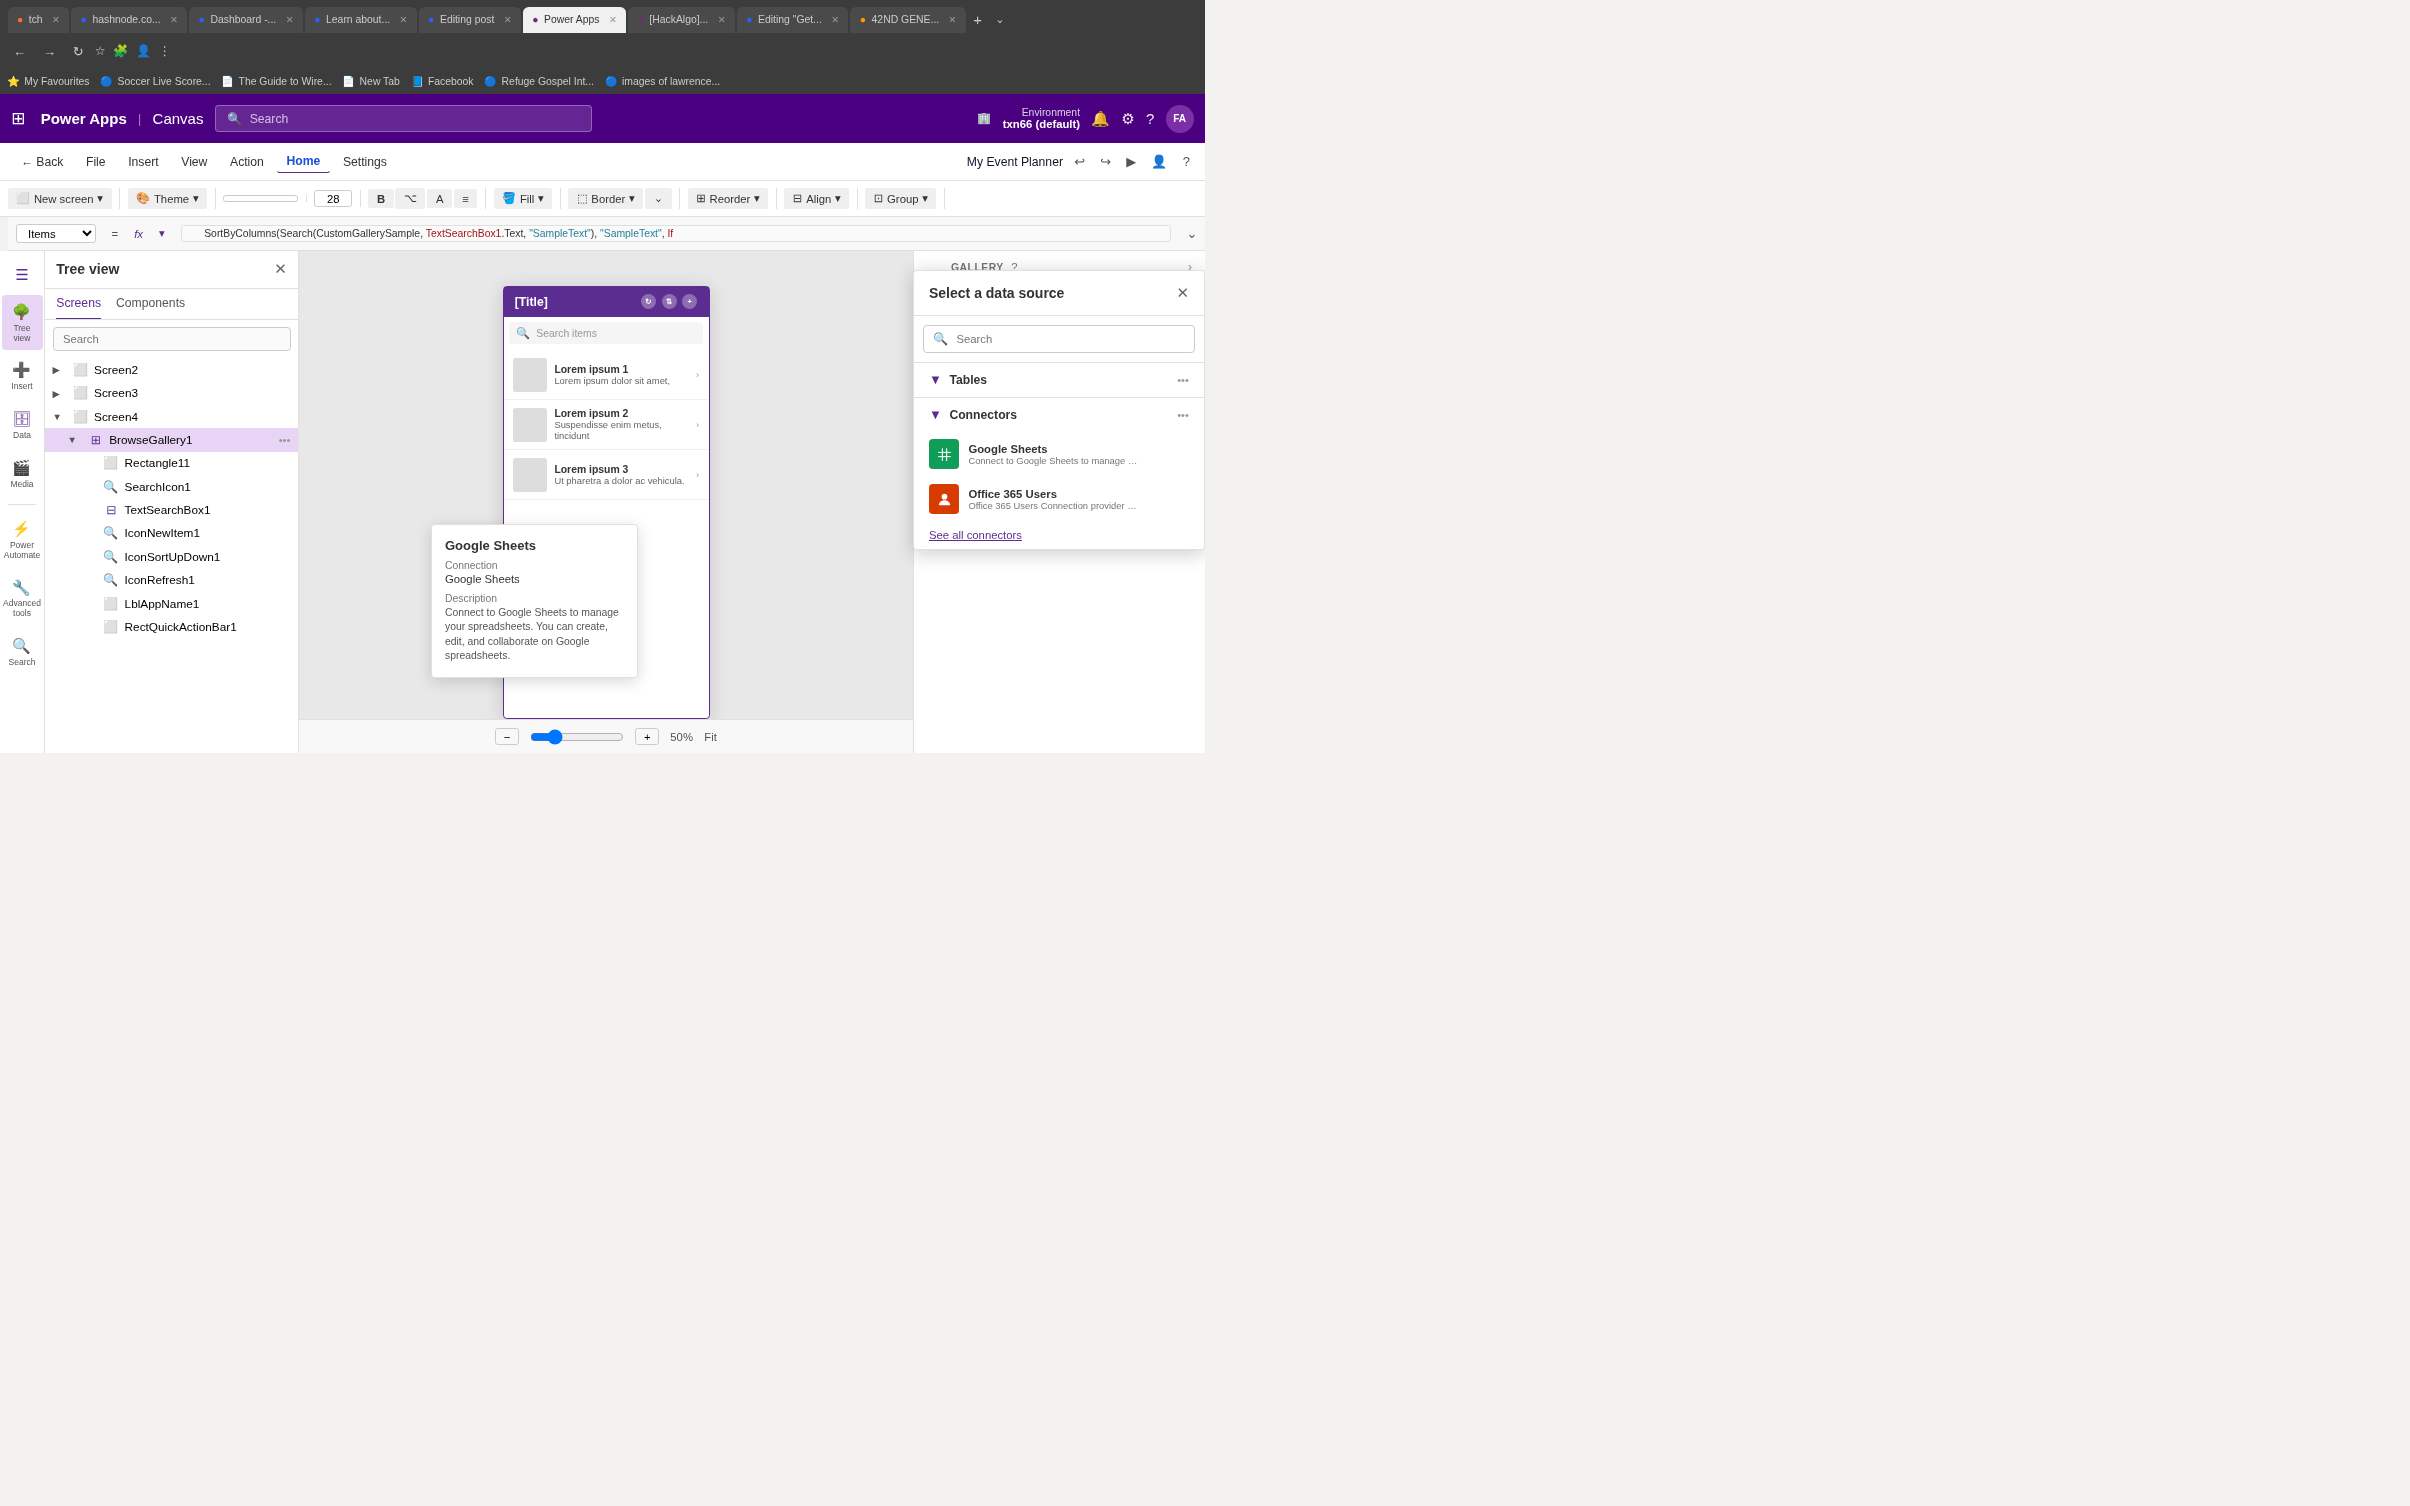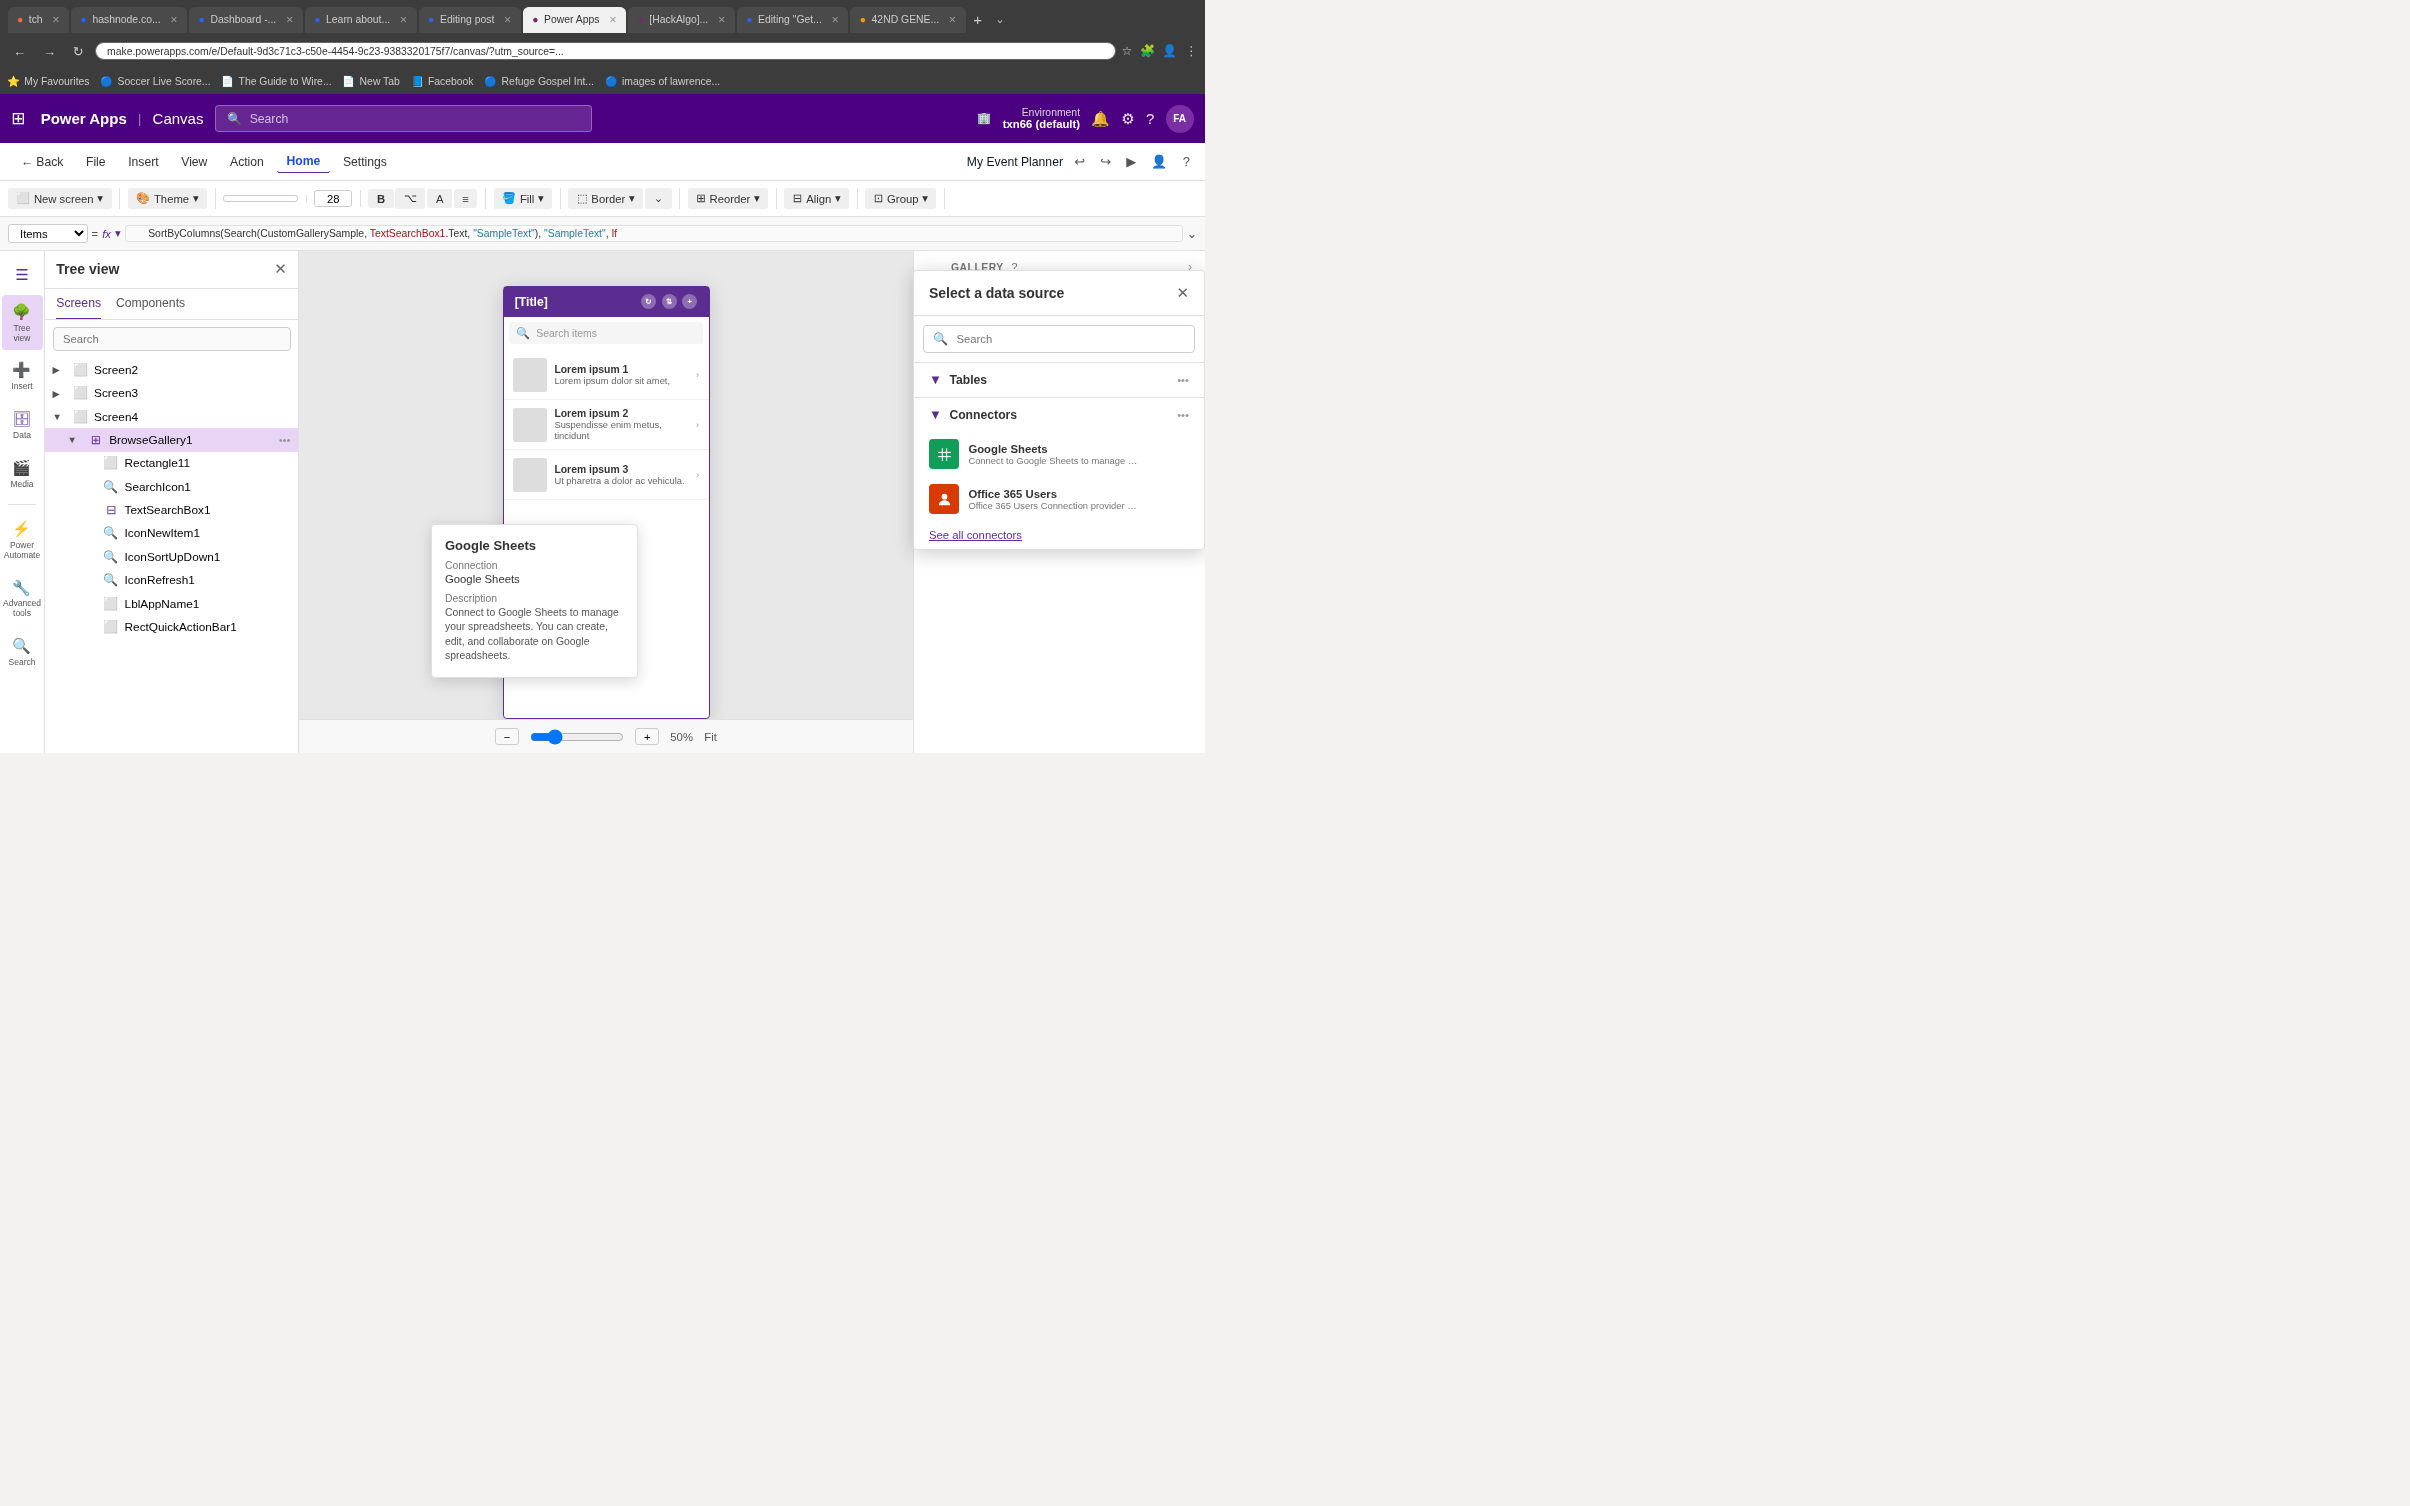--- a/index.html
+++ b/index.html
@@ -53,21 +53,21 @@
     .formatbar-group { display: flex; align-items: center; gap: 1.9px; border-right: 0.9px solid #e0e0e0; padding-right: 7.5px; margin-right: 3.8px; }
     .format-btn { padding: 2.8px 7.5px; font-size: 11.3px; color: #333; cursor: pointer; border-radius: 2.8px; border: 0.9px solid transparent; display: flex; align-items: center; gap: 3.8px; }
     .font-size-box { border: 0.9px solid #ccc; border-radius: 2.8px; padding: 1.9px 5.6px; font-size: 11.3px; width: 38px; text-align: center; }
     .formula-bar { display: flex; align-items: center; flex: 1; gap: 7.5px; background: #fafafa; border: 0.9px solid #e0e0e0; border-radius: 2.8px; padding: 1.9px 7.5px; }
     .formula-fx { color: #5c2d91; font-size: 11.3px; font-style: italic; }
     .formula-text { font-size: 10.4px; color: #333; flex: 1; white-space: nowrap; overflow: hidden; text-overflow: ellipsis; padding-left: 15px; }
     .formula-text .highlight { color: #a31515; }
     .formula-text .highlight-green { color: #267f99; }
 
     
-    .propbar { background: #f8f8f8; border-bottom: 0.9px solid #e0e0e0; display: flex; align-items: center; padding: 0 7.5px; height: 34px; gap: 4px; }
+    .propbar { background: #f8f8f8; border-bottom: 0.9px solid #e0e0e0; display: flex; align-items: center; padding: 0 7.5px; height: 34px; gap: 16px; margin-left: 8px; }
     .prop-select { border: 0.9px solid #ccc; border-radius: 2.8px; padding: 1.9px 22.6px 1.9px 7.5px; font-size: 11.3px; background: #fff; cursor: pointer; }
 
     
     .main-layout { display: flex; flex: 1; overflow: hidden; }
 
     
     .left-sidebar { width: 45px; background: #fff; border-right: 0.9px solid #e0e0e0; display: flex; flex-direction: column; align-items: center; padding: 7.5px 0; gap: 3.8px; }
     .sidebar-icon-item { display: flex; flex-direction: column; align-items: center; padding: 7.5px 3.8px; cursor: pointer; border-radius: 3.8px; width: 41px; gap: 1.9px; }
     .sidebar-icon-item.active { background: #e8d5f5; }
     .sidebar-icon-item .icon { font-size: 15px; color: #5c2d91; }
@@ -209,21 +209,20 @@
       <span>42ND GENE...</span>
       <span class="tab-close">✕</span>
     </div>
     <button class="tab-new">+</button>
     <span class="tab-more">⌄</span>
   </div>
   <div class="address-bar">
     <button class="nav-btn">←</button>
     <button class="nav-btn">→</button>
     <button class="nav-btn">↻</button>
-    <input class="url-input" value="make.powerapps.com/e/Default-9d3c71c3-c50e-4454-9c23-9383320175f7/canvas/?utm_source=..." style="">
     <div class="browser-icons">
       <span class="browser-icon">☆</span>
       <span class="browser-icon">🧩</span>
       <span class="browser-icon">👤</span>
       <span class="browser-icon">⋮</span>
     </div>
   </div>
   <div class="bookmarks-bar">
     <span class="bookmark-item">⭐ <span>My Favourites</span></span>
     <span class="bookmark-item">🔵 <span>Soccer Live Score...</span></span>

